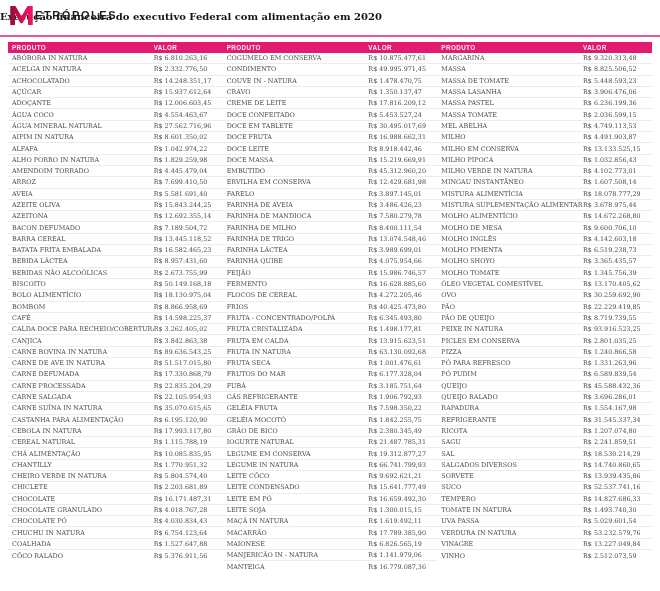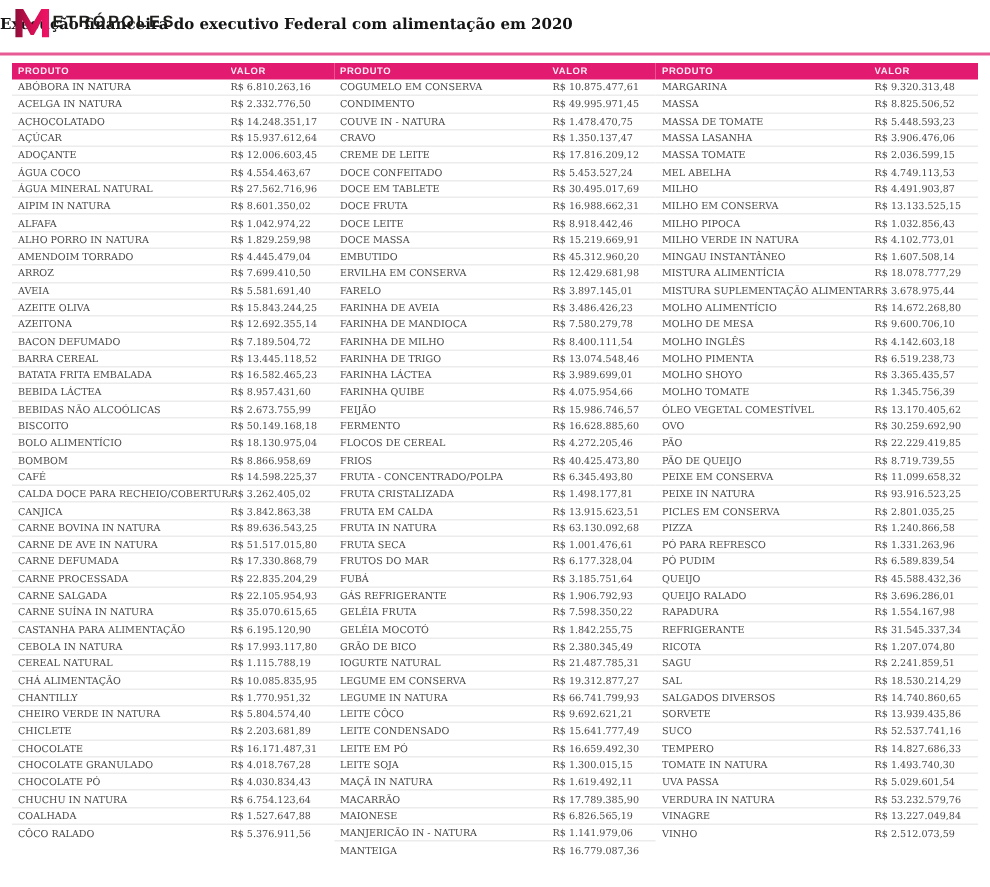--- a/index.html
+++ b/index.html
@@ -457,20 +457,24 @@
         </div>
         <div class="trow">
           <span class="cp">MASSA DE TOMATE</span>
           <span class="cv">R$ 5.448.593,23</span>
         </div>
         <div class="trow">
           <span class="cp">MASSA LASANHA</span>
           <span class="cv">R$ 3.906.476,06</span>
         </div>
         <div class="trow">
+          <span class="cp">MASSA PASTEL</span>
+          <span class="cv">R$ 6.236.199,36</span>
+        </div>
+        <div class="trow">
           <span class="cp">MASSA TOMATE</span>
           <span class="cv">R$ 2.036.599,15</span>
         </div>
         <div class="trow">
           <span class="cp">MEL ABELHA</span>
           <span class="cv">R$ 4.749.113,53</span>
         </div>
         <div class="trow">
           <span class="cp">MILHO</span>
           <span class="cv">R$ 4.491.903,87</span>
@@ -531,24 +535,20 @@
           <span class="cp">OVO</span>
           <span class="cv">R$ 30.259.692,90</span>
         </div>
         <div class="trow">
           <span class="cp">PÃO</span>
           <span class="cv">R$ 22.229.419,85</span>
         </div>
         <div class="trow">
           <span class="cp">PÃO DE QUEIJO</span>
           <span class="cv">R$ 8.719.739,55</span>
-        </div>
-        <div class="trow">
-          <span class="cp">PEIXE EM CONSERVA</span>
-          <span class="cv">R$ 11.099.658,32</span>
         </div>
         <div class="trow">
           <span class="cp">PEIXE IN NATURA</span>
           <span class="cv">R$ 93.916.523,25</span>
         </div>
         <div class="trow">
           <span class="cp">PICLES EM CONSERVA</span>
           <span class="cv">R$ 2.801.035,25</span>
         </div>
         <div class="trow">

